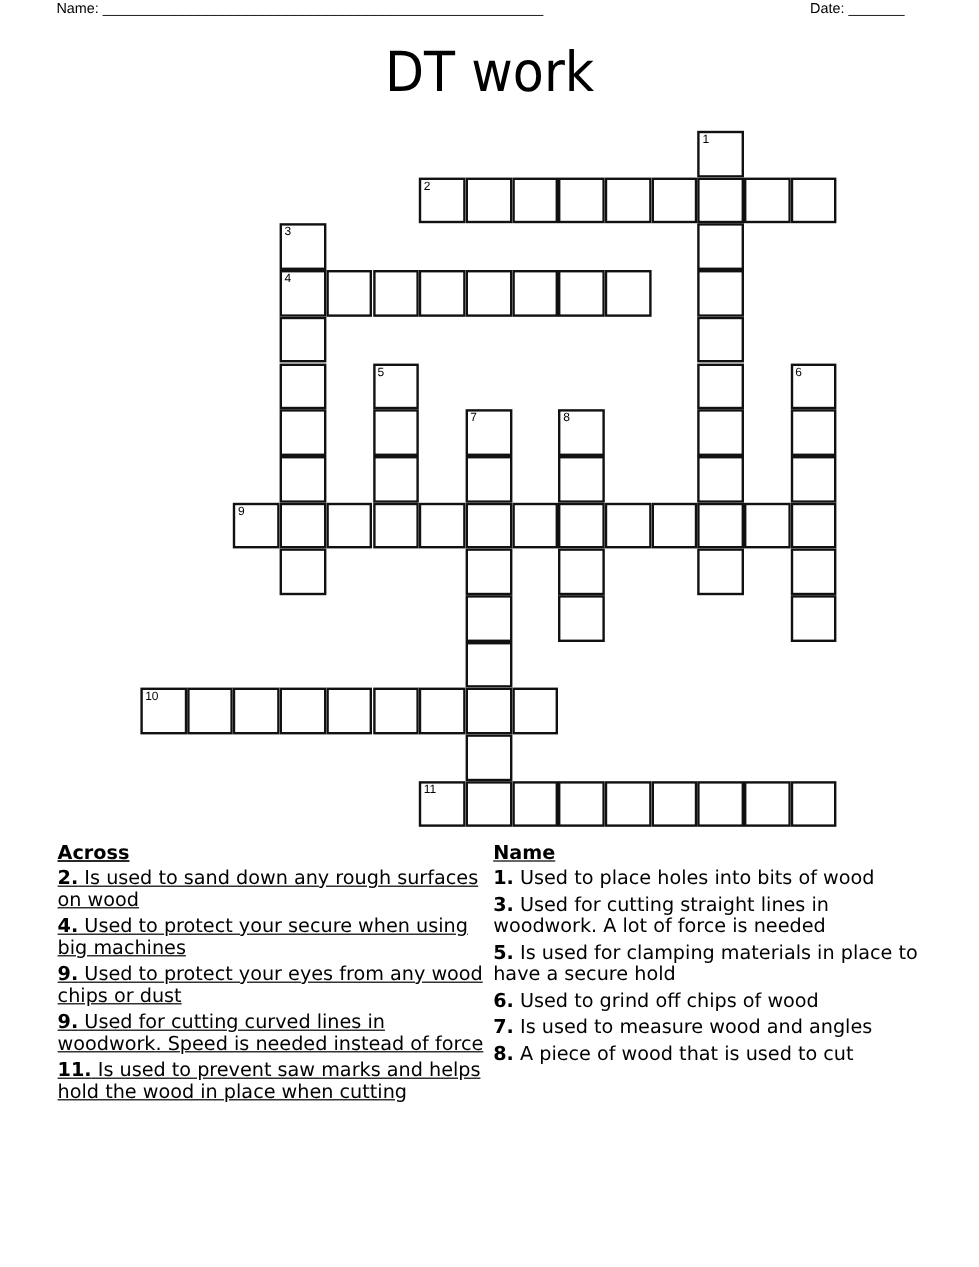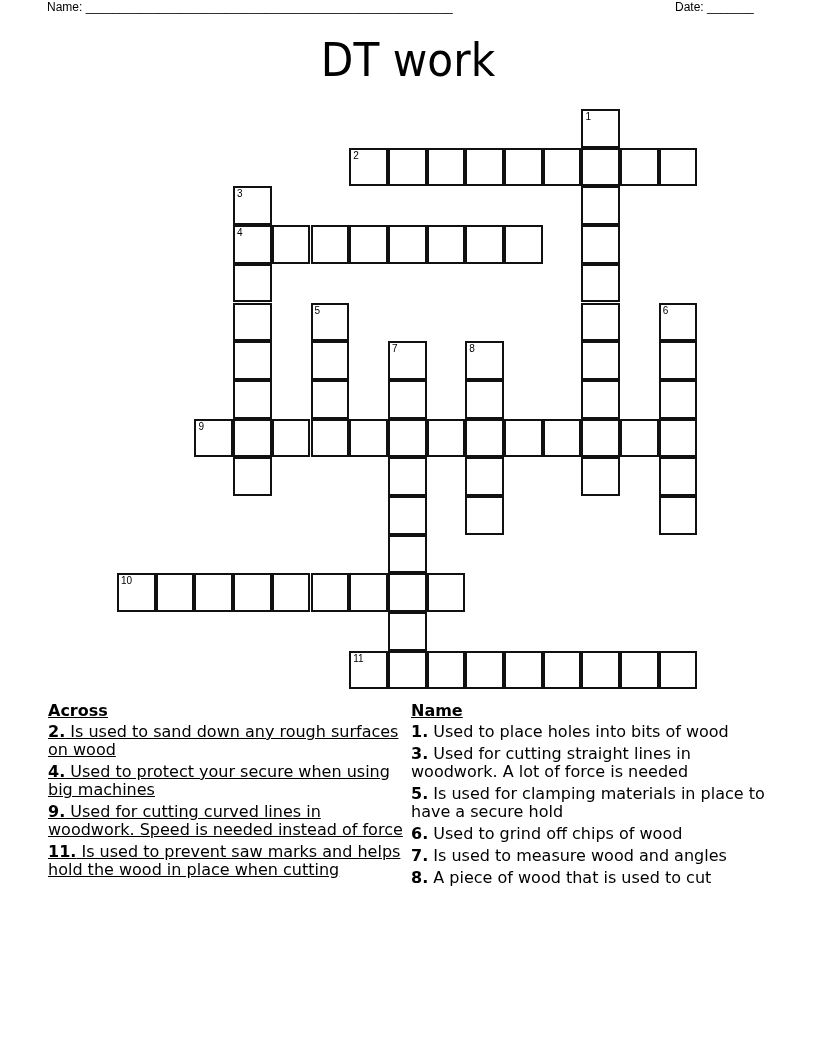--- a/index.html
+++ b/index.html
@@ -128,20 +128,21 @@
     <div class="cell" style="left: 425.7px; top: 541.8px;"></div>
     <div class="cell" style="left: 464.4px; top: 541.8px;"></div>
     <div class="cell" style="left: 503.1px; top: 541.8px;"></div>
     <div class="cell" style="left: 541.8px; top: 541.8px;"></div>
   </div>
 
 <div class="clues" id="across">
   <div class="clue-head">Across</div>
   <div class="clue"><b>2.</b><span> Is used to sand down any rough surfaces on wood</span></div>
   <div class="clue"><b>4.</b><span> Used to protect your secure when using big machines</span></div>
+  <div class="clue"><b>9.</b><span> Used to protect your eyes from any wood chips or dust</span></div>
   <div class="clue"><b>9.</b><span> Used for cutting curved lines in woodwork. Speed is needed instead of force</span></div>
   <div class="clue"><b>11.</b><span> Is used to prevent saw marks and helps hold the wood in place when cutting</span></div>
 </div>
 
 <div class="clues" id="down">
   <div class="clue-head">Name</div>
   <div class="clue"><b>1.</b><span> Used to place holes into bits of wood</span></div>
   <div class="clue"><b>3.</b><span> Used for cutting straight lines in woodwork. A lot of force is needed</span></div>
   <div class="clue"><b>5.</b><span> Is used for clamping materials in place to have a secure hold</span></div>
   <div class="clue"><b>6.</b><span> Used to grind off chips of wood</span></div>

